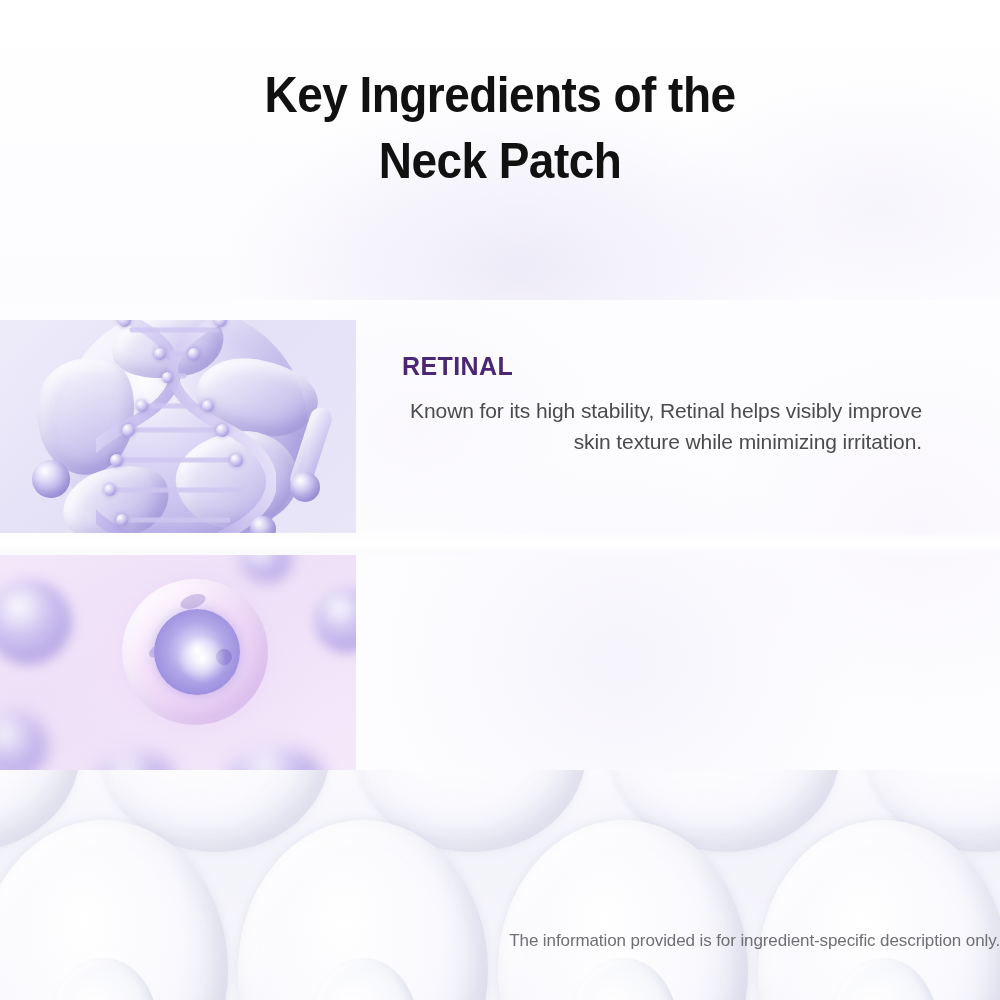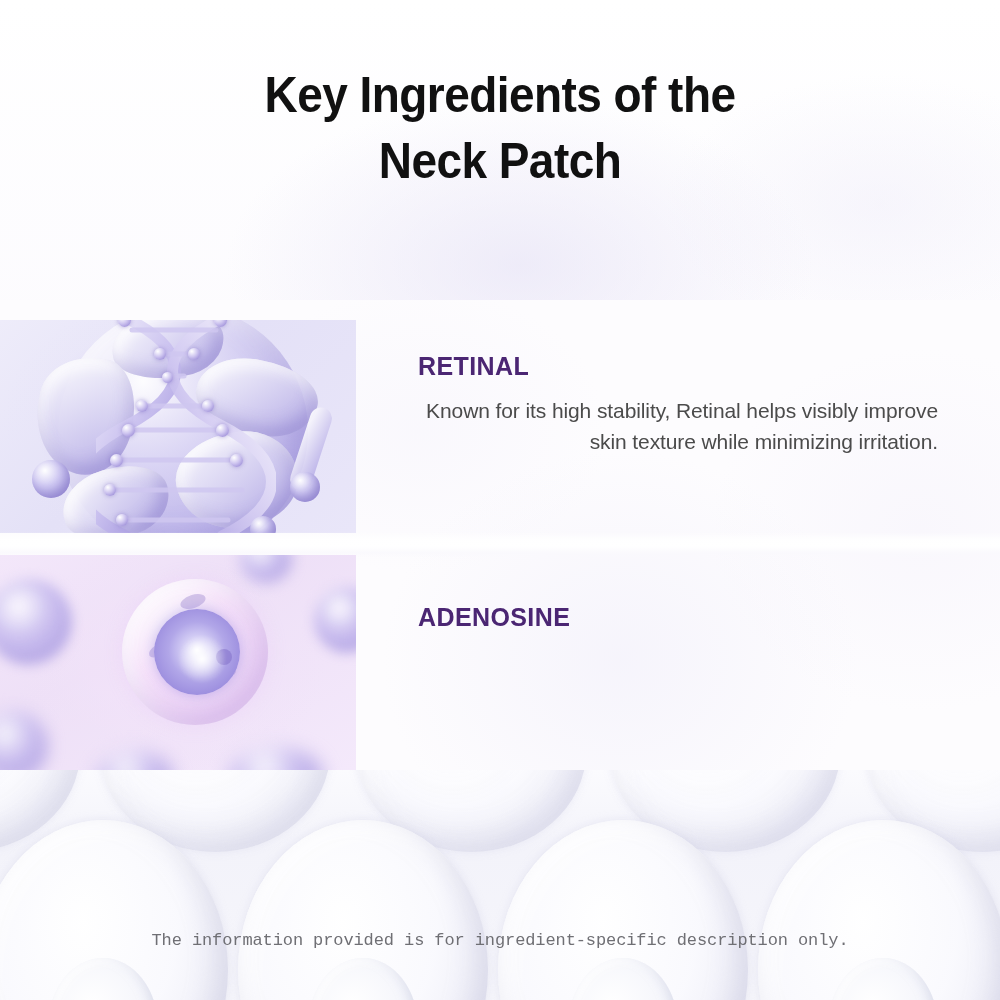--- a/index.html
+++ b/index.html
@@ -191,21 +191,21 @@
     position: absolute;
     border-radius: 50%;
     background: rgba(150,132,210,0.4);
   }
   .cs1 { left: 58px; top: 16px; width: 26px; height: 13px; transform: rotate(-18deg); background: rgba(172,152,214,0.5); }
   .cs2 { left: 26px; top: 66px; width: 20px; height: 11px; transform: rotate(-30deg); }
   .cs3 { left: 98px; top: 86px; width: 16px; height: 10px; transform: rotate(18deg); }
   .cs4 { left: 62px; top: 40px; width: 16px; height: 16px; background: rgba(130,112,200,0.55); }
 
   
-  .ing-text { position: absolute; left: 418px; }
+  .ing-text { position: absolute; left: 402px; }
   #text-retinal { top: 352px; width: 520px; }
   #text-adenosine { top: 603px; width: 540px; }
 
   .ing-name {
     font-family: "Liberation Sans", sans-serif;
     font-weight: 700;
     font-size: 25px;
     letter-spacing: 0.4px;
     color: #4b2673;
     margin: 0 0 14px 0;
@@ -255,22 +255,22 @@
   .row-back .blister { width: 230px; height: 200px; top: -118px; opacity: 0.85; }
   .rb1 { left: 100px; }
   .rb2 { left: 356px; }
   .rb3 { left: 610px; }
   .rb4 { left: 866px; }
   .rb0 { left: -150px; }
 
   .footnote {
     position: absolute;
     left: 0; top: 931px; width: 1000px;
-    text-align: center;
-    font-family: Liberation Mono, monospace;
+    text-align: right;
+    font-family: Liberation Sans, sans-serif;
     font-size: 17px;
     color: #6f6f74;
     letter-spacing: -0.1px;
   }
 </style>
 </head>
 <body>
 
 <div class="page">
 
@@ -359,21 +359,20 @@
       <span class="cell-speck cs2"></span>
       <span class="cell-speck cs3"></span>
       <div class="cell-core">
         <span class="cell-speck cs4"></span>
       </div>
       <div class="cell-flare"></div>
     </div>
   </div>
 
   <div class="ing-text" id="text-adenosine">
-    <p class="ing-name">ADENOSINE</p>
   </div>
 
   <div class="bottom-photo">
     <div class="row-back">
       <div class="blister rb0"></div>
       <div class="blister rb1"></div>
       <div class="blister rb2"></div>
       <div class="blister rb3"></div>
       <div class="blister rb4"></div>
     </div>

